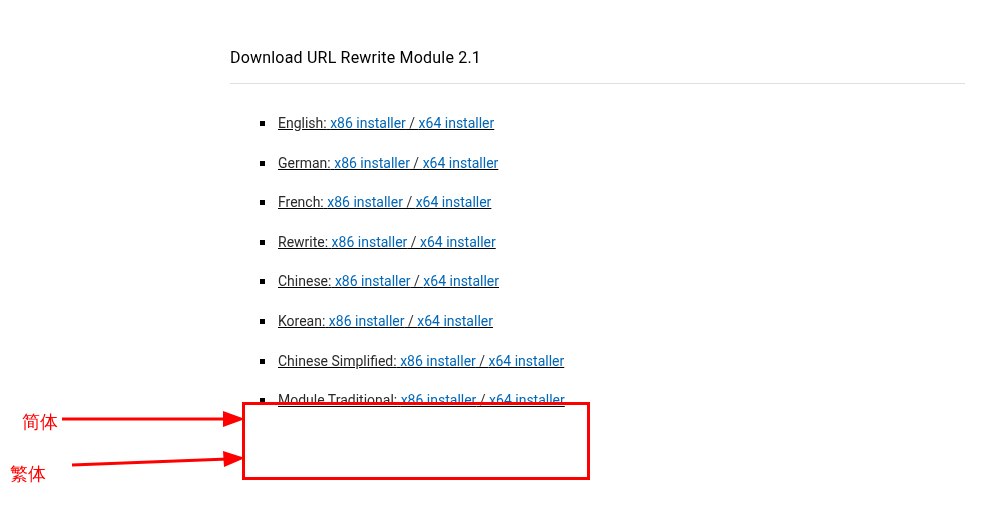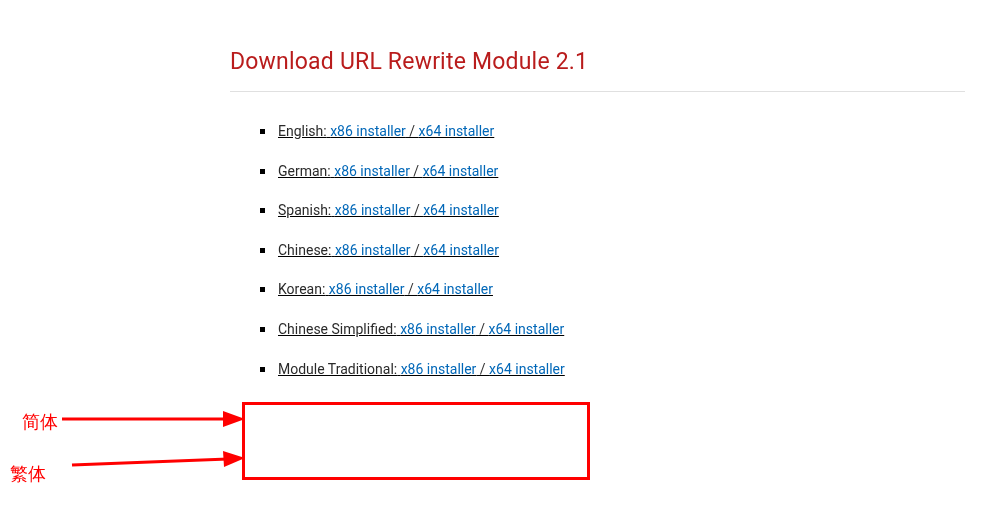--- a/index.html
+++ b/index.html
@@ -14,23 +14,23 @@
       height: 520px;
       position: relative;
       overflow: hidden;
     }
     .content-wrapper {
       padding-left: 230px;
       padding-right: 30px;
       padding-top: 48px;
     }
     .page-heading {
-      font-size: 23px;
+      font-size: 16px;
       font-weight: 400;
-      color: #b91c1c;
+      color: #000000;
       margin-bottom: 16px;
       letter-spacing: 0.2px;
     }
     .divider {
       border: none;
       border-top: 1px solid #e0e0e0;
       margin-bottom: 20px;
     }
     .download-list {
       list-style: none;
@@ -116,21 +116,25 @@
   <ul class="download-list">
     <li>
       <span class="lang-label">English:</span>
       <a class="link">x86 installer</a><span class="separator"> / </span><a class="link">x64 installer</a>
     </li>
     <li>
       <span class="lang-label">German:</span>
       <a class="link">x86 installer</a><span class="separator"> / </span><a class="link">x64 installer</a>
     </li>
     <li>
-      <span class="lang-label">Spanish:</span>
+      <span class="lang-label">French:</span>
+      <a class="link">x86 installer</a><span class="separator"> / </span><a class="link">x64 installer</a>
+    </li>
+    <li>
+      <span class="lang-label">Rewrite:</span>
       <a class="link">x86 installer</a><span class="separator"> / </span><a class="link">x64 installer</a>
     </li>
     <li>
       <span class="lang-label">Chinese:</span>
       <a class="link">x86 installer</a><span class="separator"> / </span><a class="link">x64 installer</a>
     </li>
     <li>
       <span class="lang-label">Korean:</span>
       <a class="link">x86 installer</a><span class="separator"> / </span><a class="link">x64 installer</a>
     </li>

